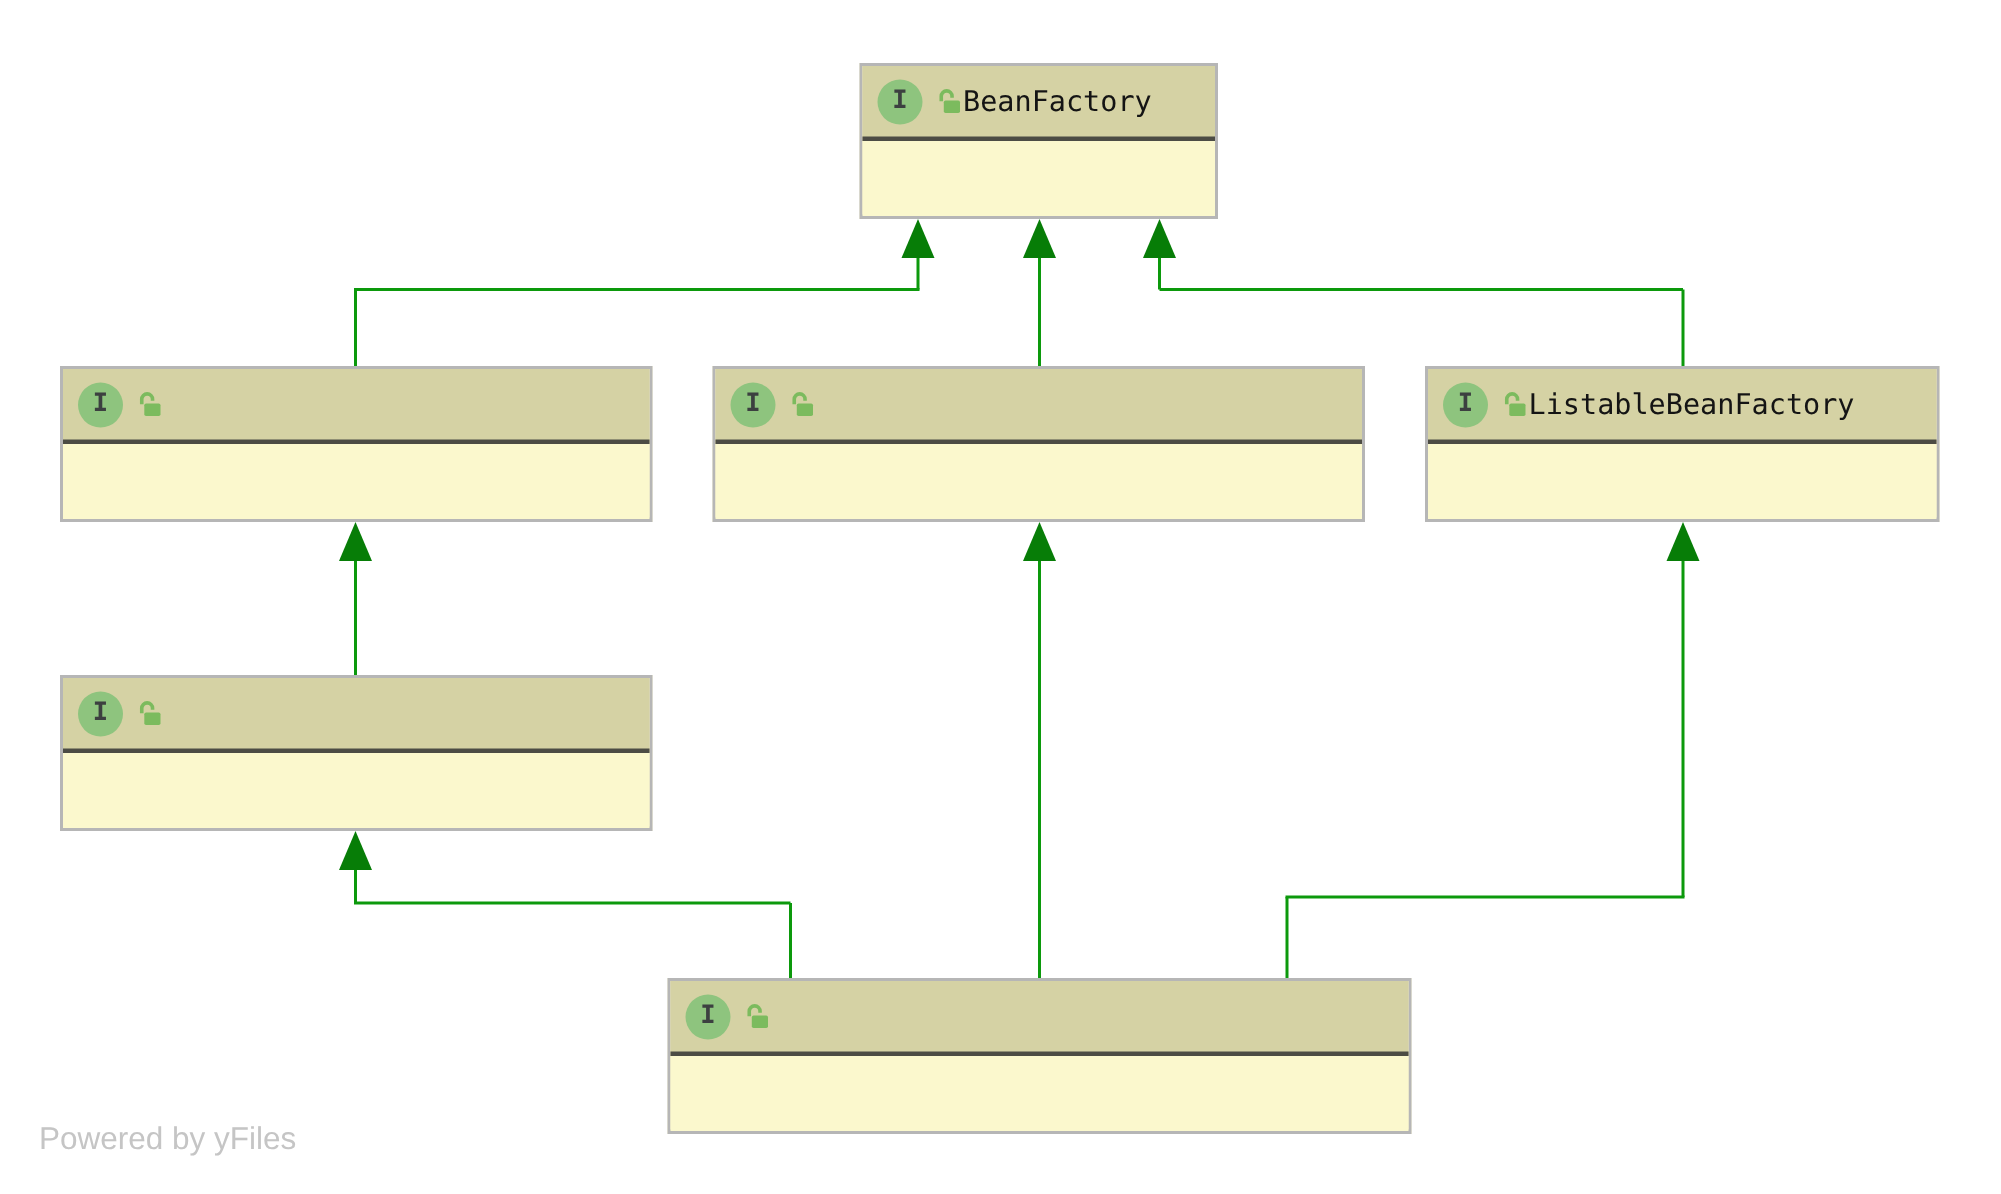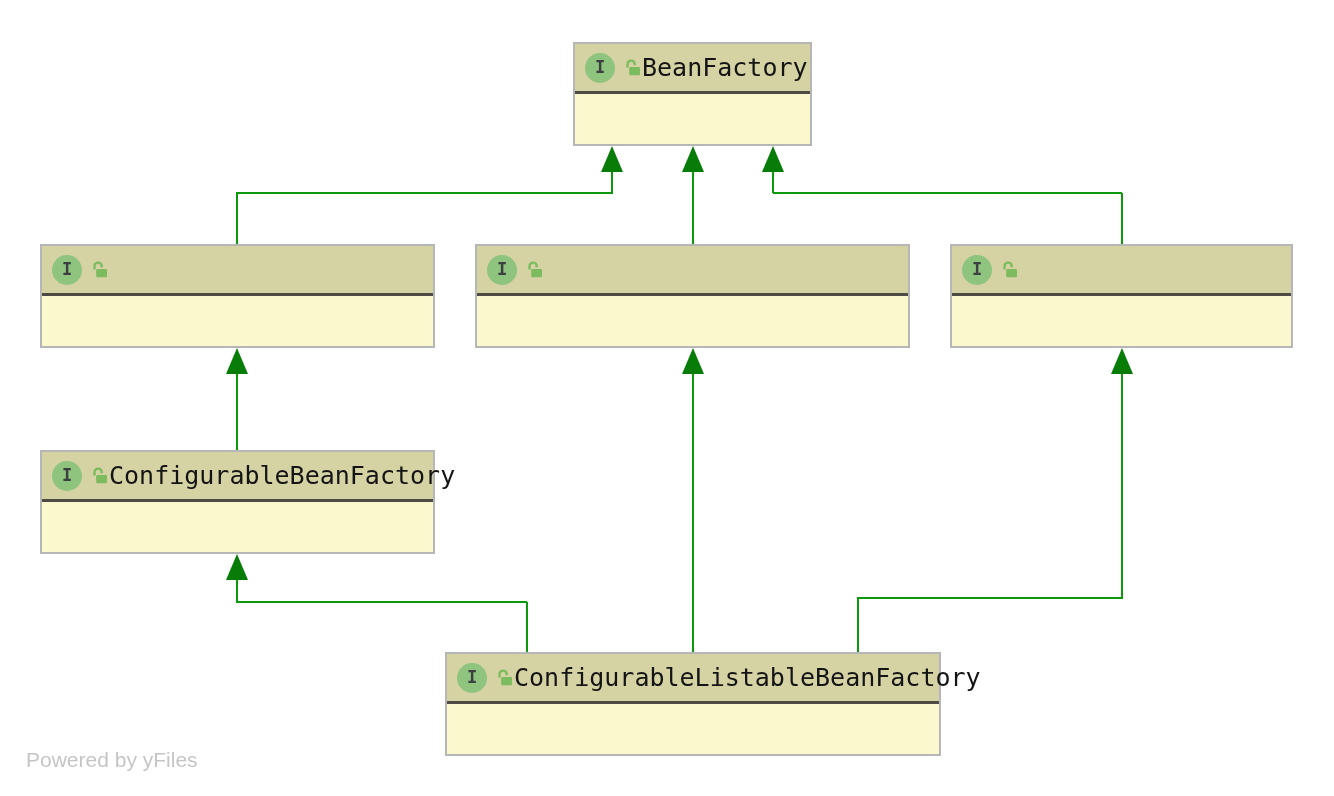--- a/index.html
+++ b/index.html
@@ -8,21 +8,21 @@
   
   .node{position:absolute;box-sizing:border-box;height:104px;
         border:2px solid #b6b6b6;background:#fbf8cd;cursor:default;}
   .node-header{box-sizing:border-box;height:50px;display:flex;align-items:center;
         padding:0 10px;background:#d5d2a4;border-bottom:3px solid #4c4c44;}
   .node-body{height:49px;background:#fbf8cd;}
   .iface-badge{flex:0 0 auto;width:30px;height:30px;border-radius:50%;background:#8ec47e;
         color:#3c4040;display:flex;align-items:center;justify-content:center;
         font-size:17px;font-weight:bold;line-height:1;}
   .lock-icon{flex:0 0 auto;margin-left:8px;display:flex;align-items:center;}
-  .node-label{flex:1 1 auto;text-align:left;font-size:25px;color:#141414;white-space:nowrap;}
+  .node-label{flex:1 1 auto;text-align:left;font-size:19px;color:#141414;white-space:nowrap;}
   
   .edge{position:absolute;background:#0c990c;}
   .edge.v{width:2px;}
   .edge.h{height:2px;}
   .arrowhead{position:absolute;width:0;height:0;
         border-left:11px solid transparent;border-right:11px solid transparent;
         border-bottom:26px solid #077d07;}
   
   .watermark{position:absolute;left:26px;top:748px;
         font-family:"Liberation Sans","DejaVu Sans",sans-serif;
@@ -104,47 +104,46 @@
 
   <div class="node" style="left:950px;top:244px;width:343px;">
     <div class="node-header">
       <span class="iface-badge">I</span>
       <span class="lock-icon">
         <svg width="19" height="19" viewBox="0 0 19 19">
             <path d="M4.5 9.5 V6.2 a3.6 3.6 0 0 1 7.2 0 V7.2" fill="none" stroke="#7cbb5e" stroke-width="2.4"></path>
             <rect x="6.2" y="9" width="10.8" height="8.3" rx="1.2" fill="#7cbb5e"></rect>
           </svg>
       </span>
+      <span class="node-label">ListableBeanFactory</span>
     </div>
     <div class="node-body"></div>
   </div>
 
   <div class="node" style="left:40px;top:450px;width:395px;">
     <div class="node-header">
       <span class="iface-badge">I</span>
       <span class="lock-icon">
         <svg width="19" height="19" viewBox="0 0 19 19">
             <path d="M4.5 9.5 V6.2 a3.6 3.6 0 0 1 7.2 0 V7.2" fill="none" stroke="#7cbb5e" stroke-width="2.4"></path>
             <rect x="6.2" y="9" width="10.8" height="8.3" rx="1.2" fill="#7cbb5e"></rect>
           </svg>
       </span>
-      <span class="node-label">ConfigurableBeanFactory</span>
     </div>
     <div class="node-body"></div>
   </div>
 
   <div class="node" style="left:445px;top:652px;width:496px;">
     <div class="node-header">
       <span class="iface-badge">I</span>
       <span class="lock-icon">
         <svg width="19" height="19" viewBox="0 0 19 19">
             <path d="M4.5 9.5 V6.2 a3.6 3.6 0 0 1 7.2 0 V7.2" fill="none" stroke="#7cbb5e" stroke-width="2.4"></path>
             <rect x="6.2" y="9" width="10.8" height="8.3" rx="1.2" fill="#7cbb5e"></rect>
           </svg>
       </span>
-      <span class="node-label">ConfigurableListableBeanFactory</span>
     </div>
     <div class="node-body"></div>
   </div>
 
   <div class="watermark">Powered by yFiles</div>
 
 </div>
 
 </body></html>

